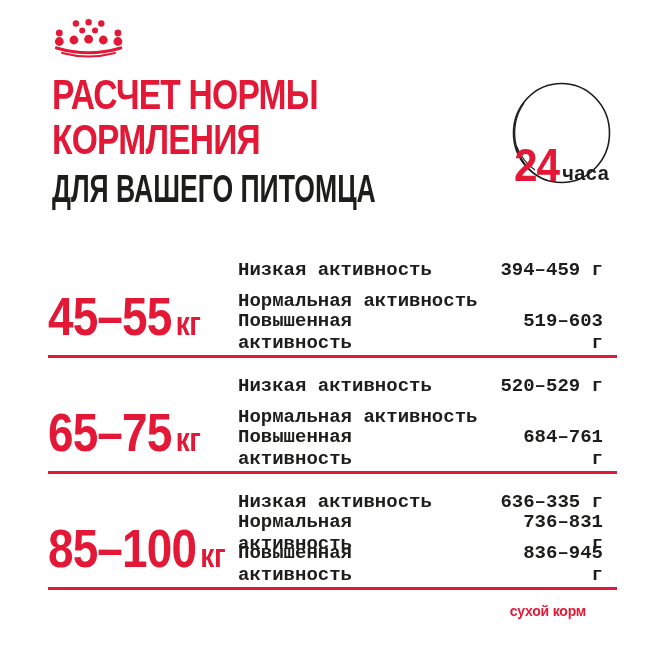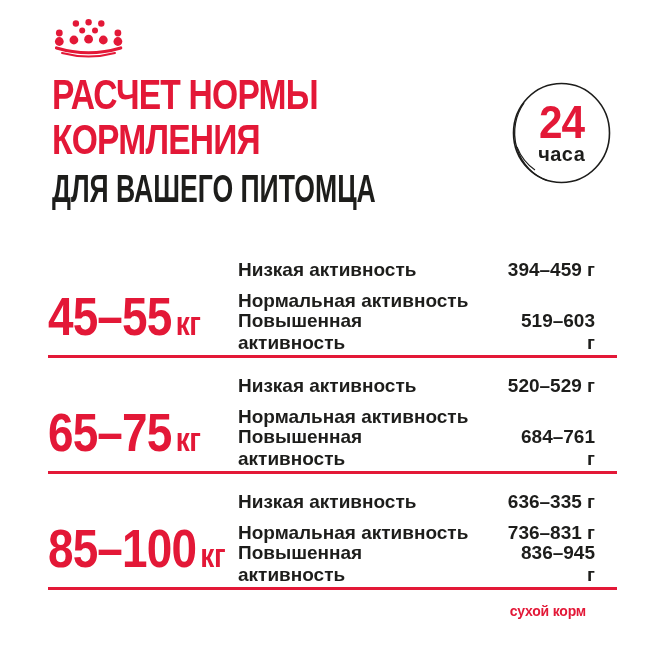--- a/index.html
+++ b/index.html
@@ -45,21 +45,21 @@
     transform-origin:left top;
     white-space:nowrap;
   }
   
   .badge{
     position:absolute;left:511px;top:81px;width:101px;height:104px;
   }
   .badge svg{position:absolute;left:0;top:0;}
   .badge .badge-text{
     position:absolute;left:0;top:0;width:101px;height:104px;
-    display:flex;flex-direction:column;align-items:center;justify-content:center;
+    display:flex;flex-direction:row;align-items:flex-end;justify-content:center;
     padding-top:2px;box-sizing:border-box;
   }
   .badge .hours{
     color:var(--red);font-weight:700;font-size:46px;line-height:40px;letter-spacing:-1px;
     transform:scaleX(0.92);
   }
   .badge .hours-label{
     color:var(--ink);font-weight:700;font-size:21px;line-height:24px;letter-spacing:0.5px;
     transform:scaleX(0.95);
   }
@@ -75,21 +75,21 @@
     position:absolute;left:0;bottom:8px;
     color:var(--red);
     font-weight:700;
     white-space:nowrap;
     transform:scaleX(0.85);
     transform-origin:left bottom;
   }
   .weight .num{font-size:54px;letter-spacing:-1px;}
   .weight .unit{font-size:33px;margin-left:5px;letter-spacing:-0.5px;}
   .rows{
-    position:absolute;left:190px;right:22px;top:12px;
+    position:absolute;left:190px;right:14px;top:12px;font-family:Liberation Mono, monospace;
   }
   .row{
     display:flex;justify-content:space-between;align-items:center;
     height:31px;
     font-size:19px;
     font-weight:600;
     color:var(--ink);
   }
   .row .val{text-align:right;letter-spacing:0;margin-left:38px;}
   

